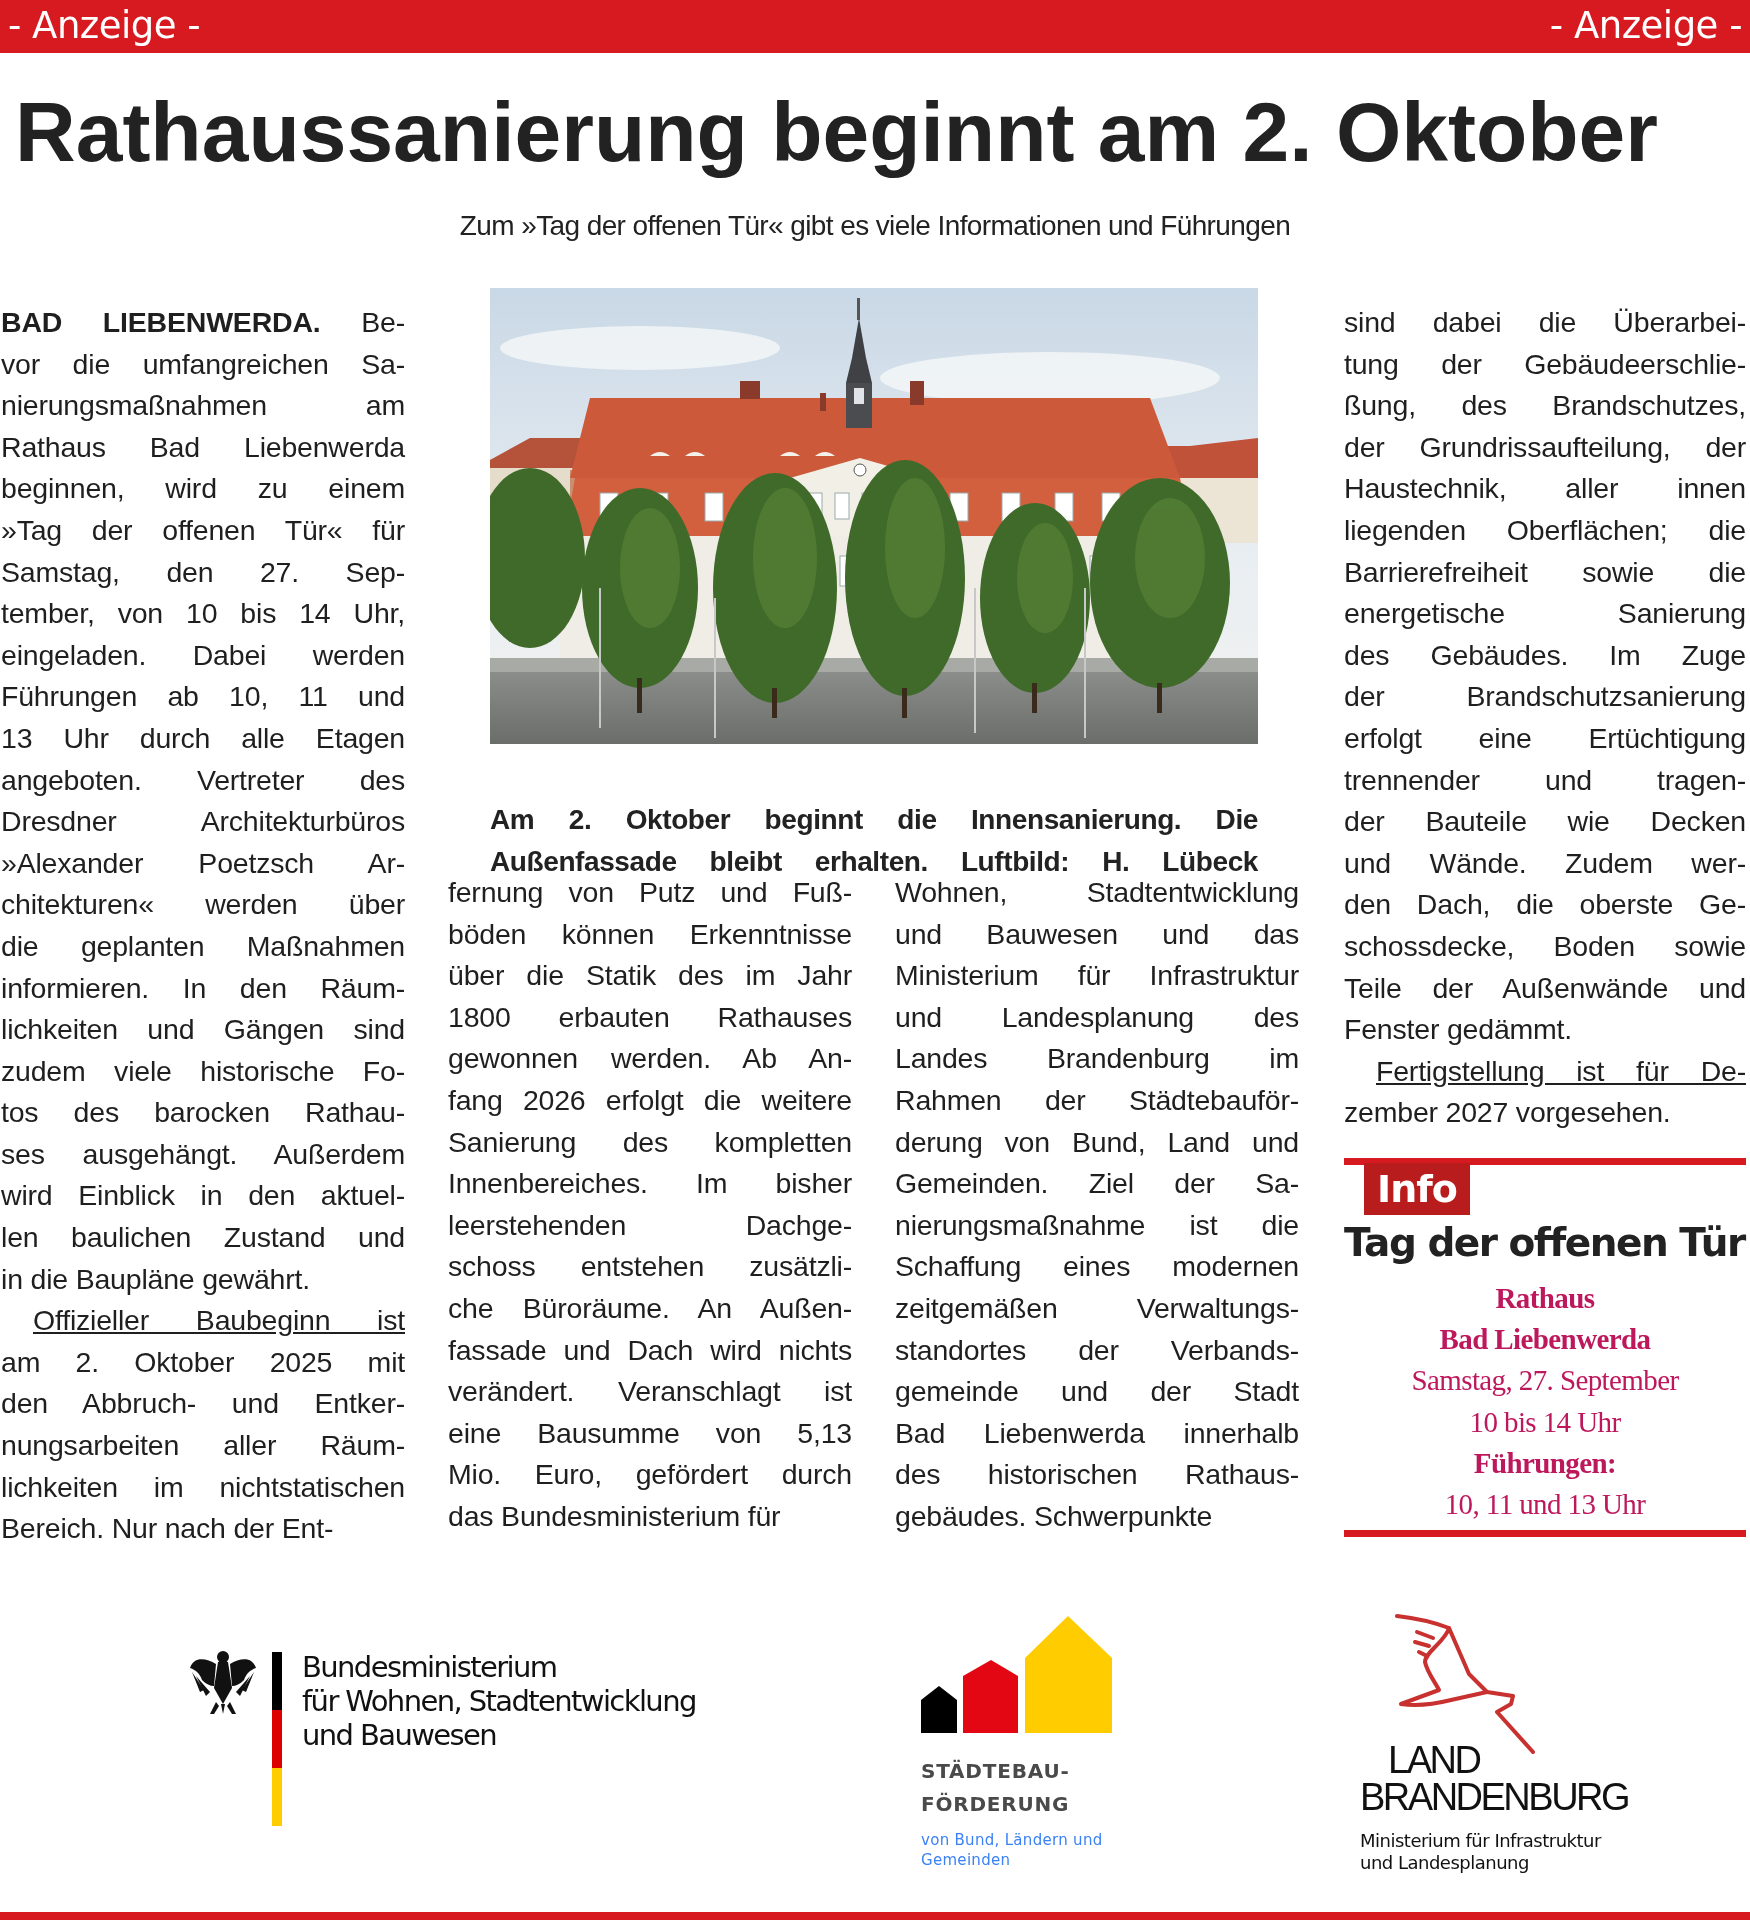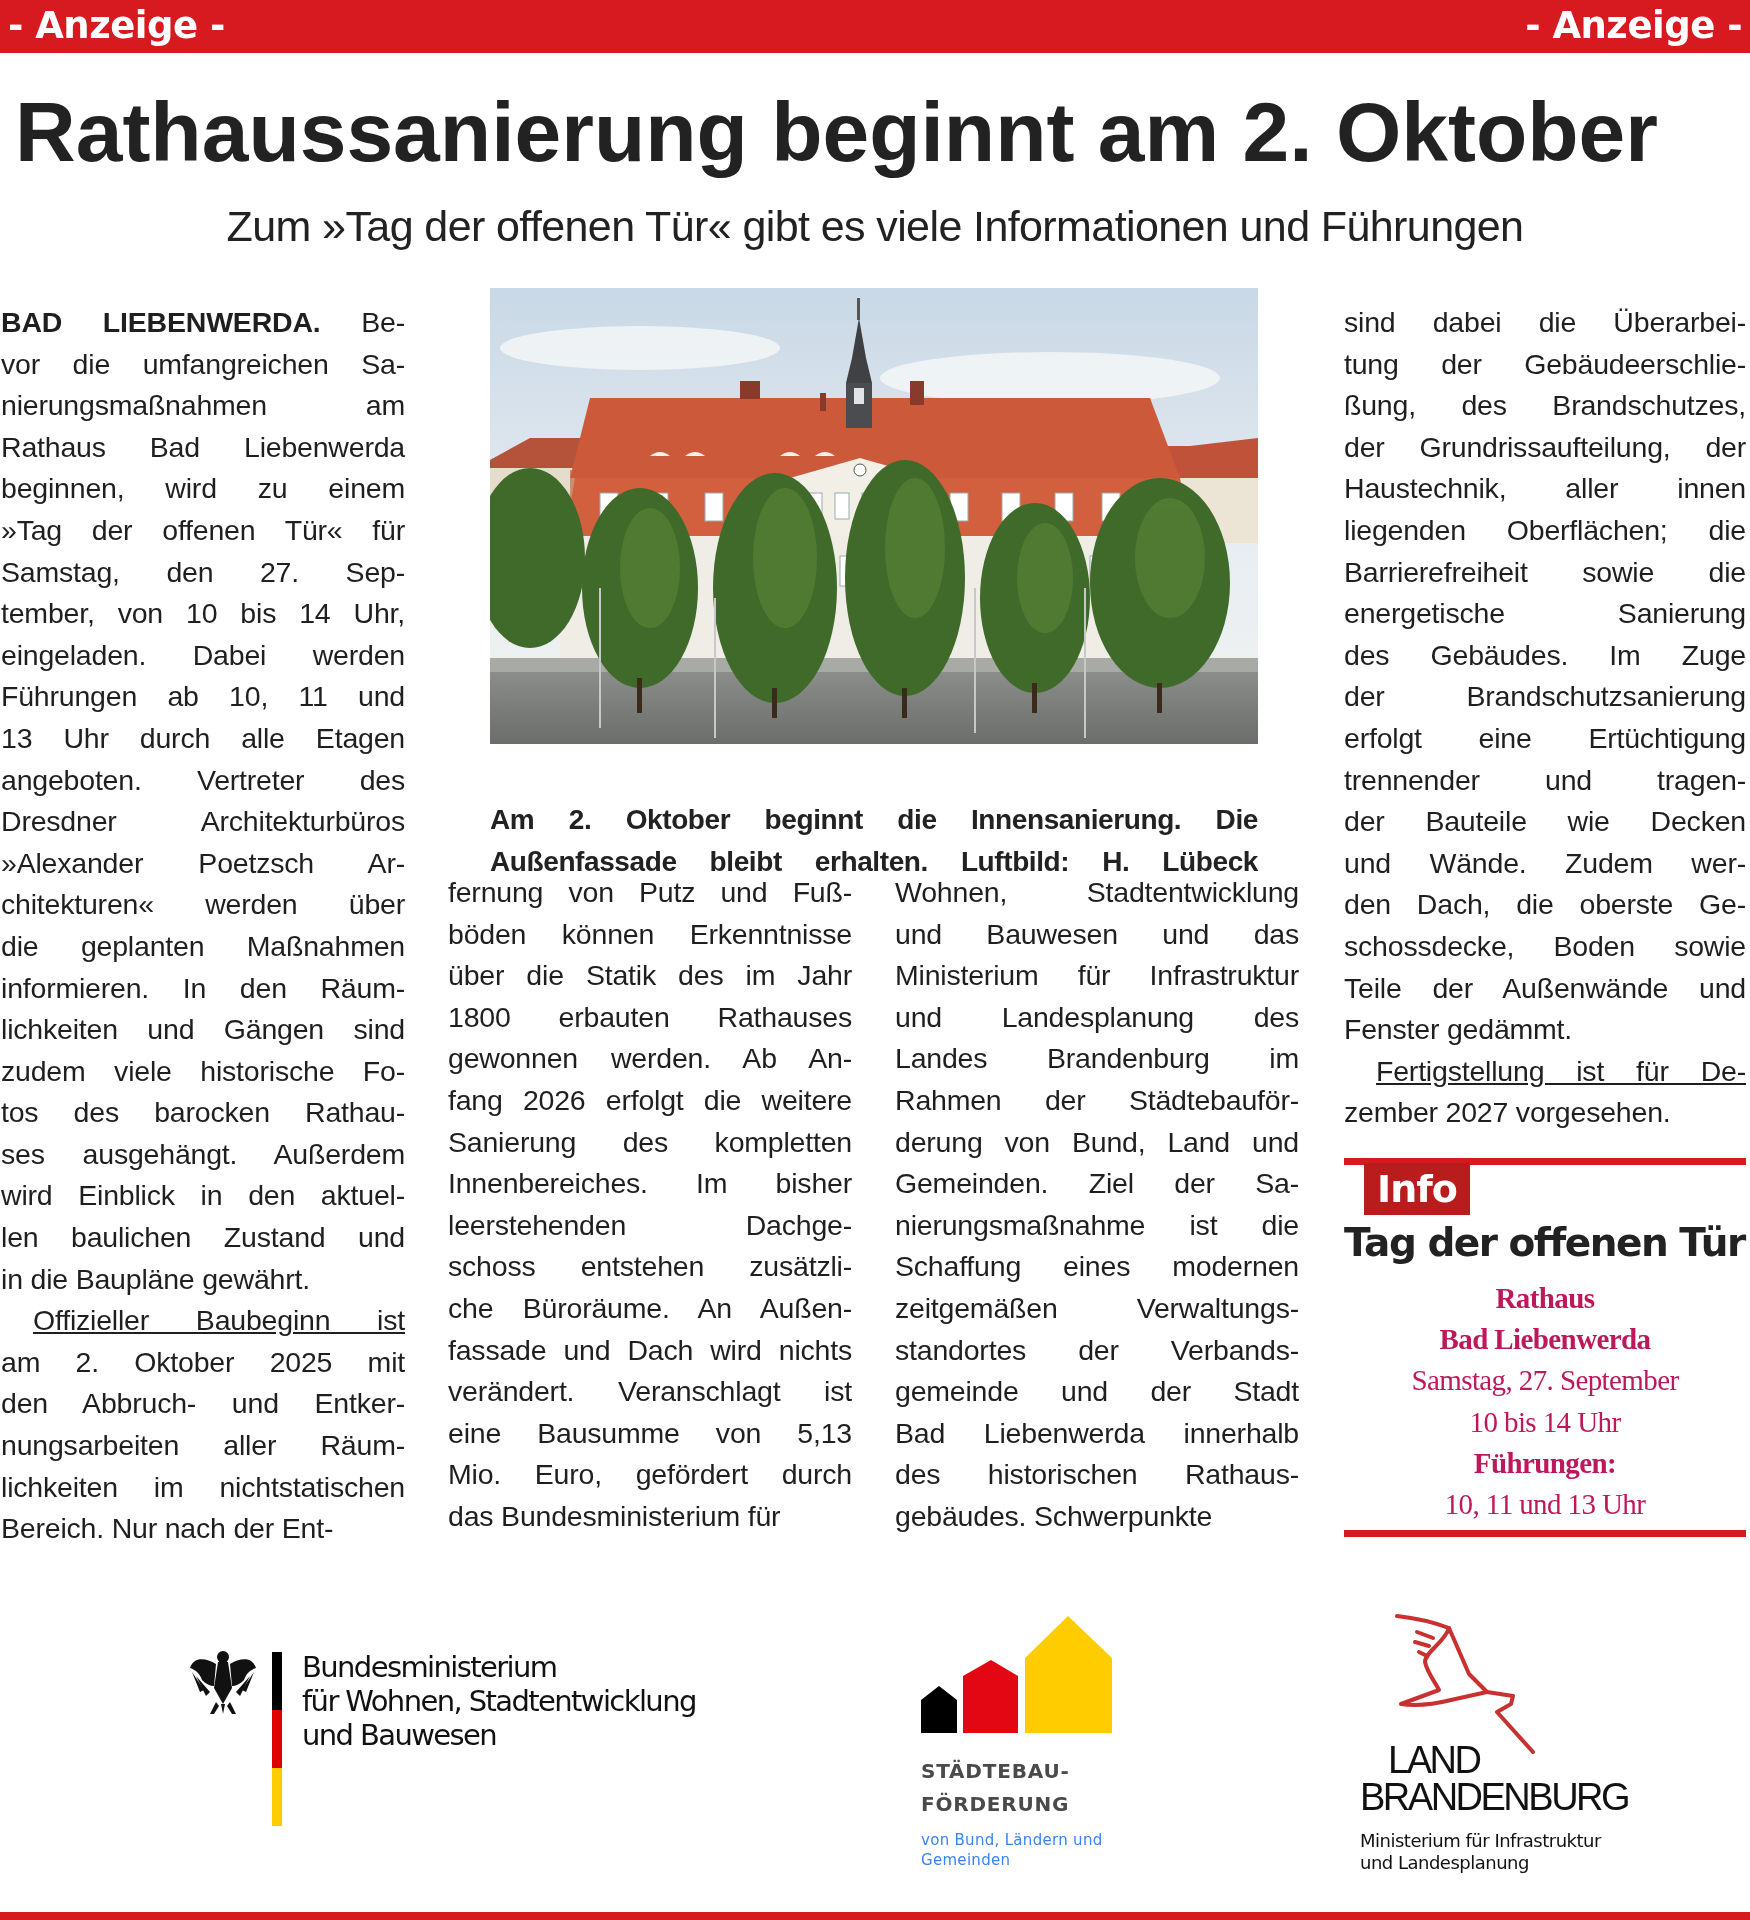--- a/index.html
+++ b/index.html
@@ -3,32 +3,32 @@
 <meta charset="utf-8">
 <style>
   html, body { margin:0; padding:0; }
   body {
     width:1750px; height:1920px; position:relative; overflow:hidden;
     background:#ffffff; color:#1f1f1f;
     font-family:"Liberation Sans", "DejaVu Sans", sans-serif;
   }
   .abs { position:absolute; }
   .topbar { left:0; top:0; width:1750px; height:53px; background:#d71920; }
-  .ad-label { top:2px; font-family:"DejaVu Sans", sans-serif; font-weight:bold; font-size:37px; color:#fff; line-height:48px; letter-spacing:-0.5px; }
+  .ad-label { top:2px; font-family:"DejaVu Sans", sans-serif; font-weight:normal; font-size:37px; color:#fff; line-height:48px; letter-spacing:-0.5px; }
   .ad-left { left:8px; }
   .ad-right { right:8px; }
   .title {
     left:15px; top:86px; width:1720px; white-space:nowrap;
     font-family:"Liberation Sans", sans-serif; font-weight:bold;
     font-size:84px; line-height:92px; color:#222;
     letter-spacing:0px;
   }
   .subtitle {
     left:0; top:200px; width:1750px; text-align:center; white-space:nowrap;
-    font-family:"Liberation Sans", sans-serif; font-size:43px; line-height:52px; color:#222;
+    font-family:"Liberation Sans", sans-serif; font-size:28px; line-height:52px; color:#222;
     letter-spacing:-0.6px;
   }
   .col {
     font-family:"Liberation Sans", sans-serif; font-size:28.5px; line-height:41.6px;
     color:#1f1f1f; text-align:justify; letter-spacing:-0.2px;
   }
   .col .ln { display:block; height:41.6px; white-space:nowrap; text-align:justify; text-align-last:justify; }
   .col .ln.last { text-align-last:left; }
   .col .ln.indent { padding-left:32px;text-decoration:underline; }
   .dateline { font-weight:bold; }

